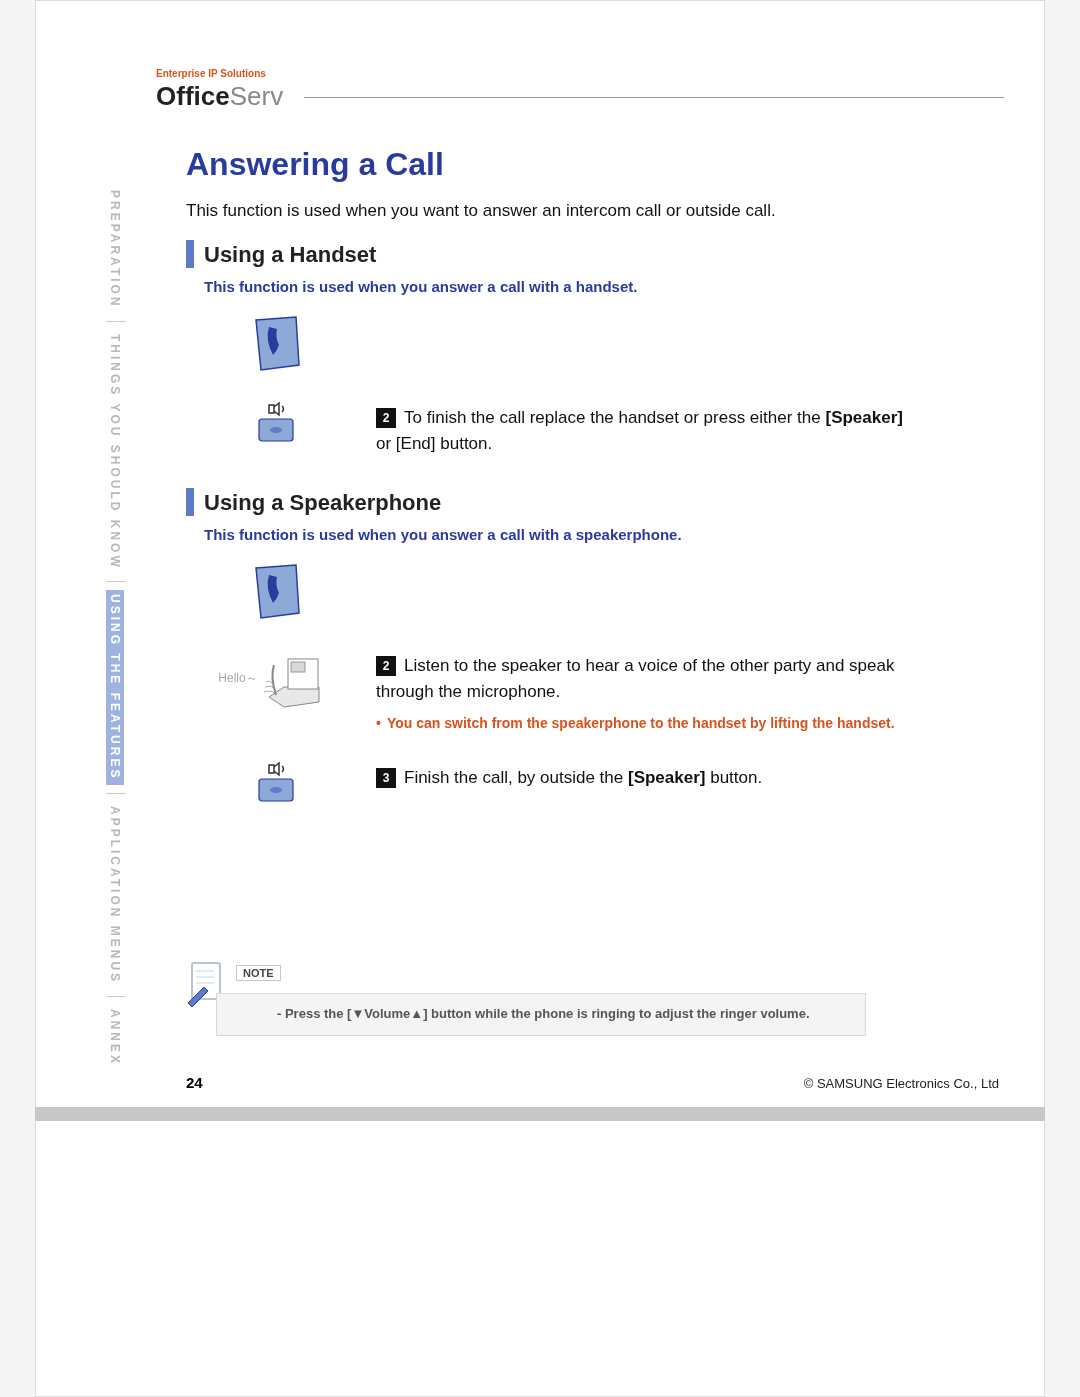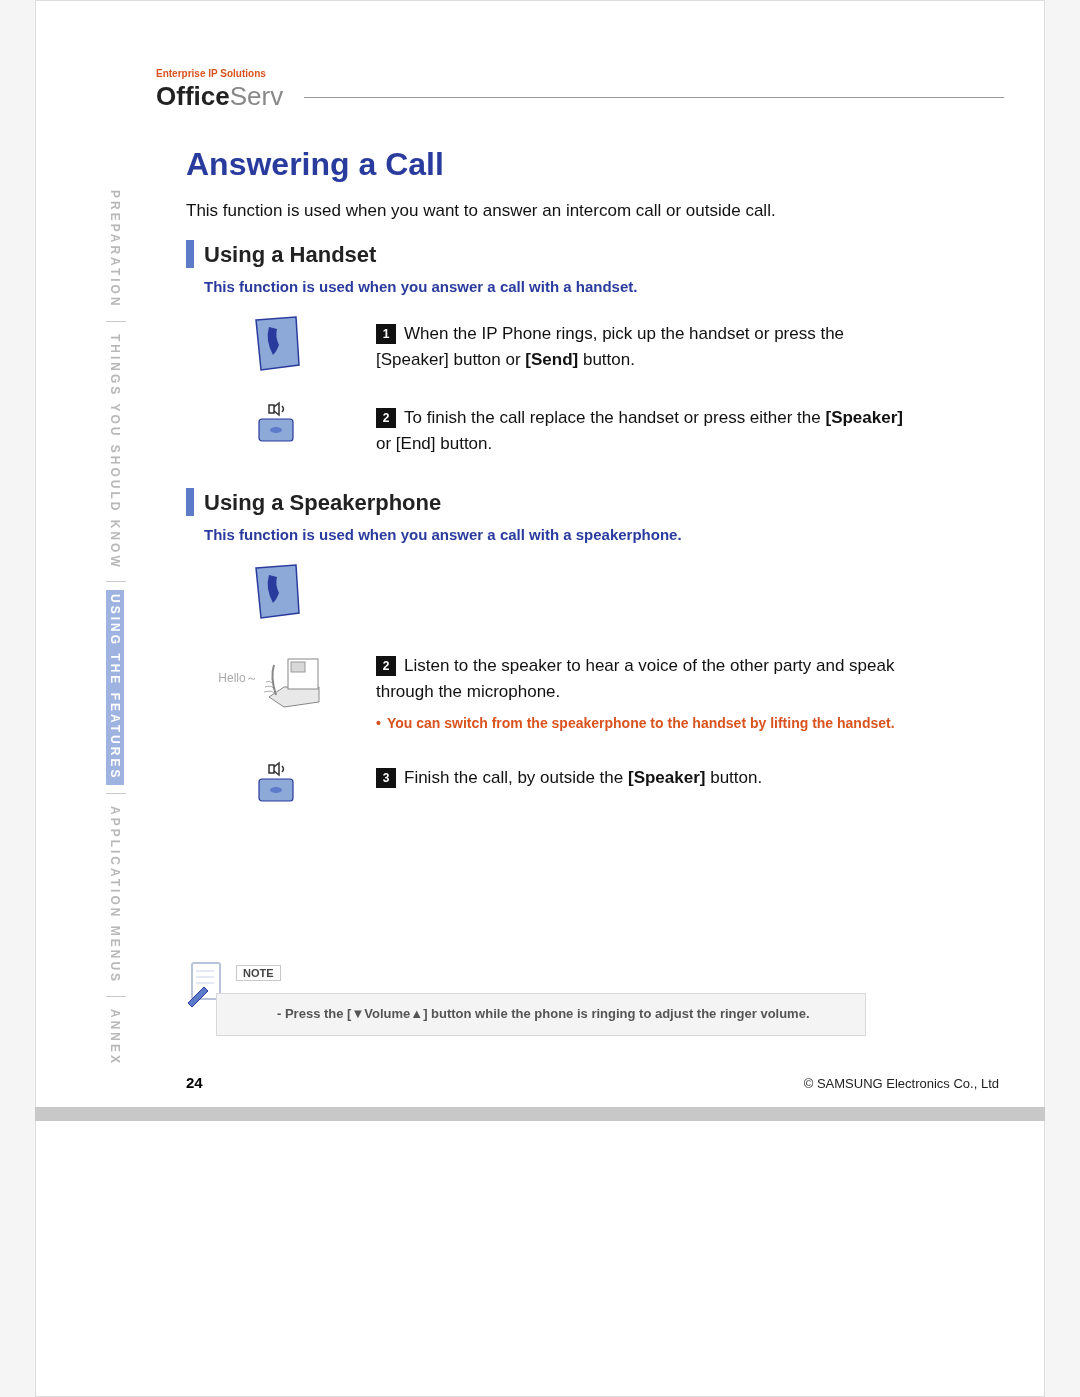--- a/index.html
+++ b/index.html
@@ -252,23 +252,20 @@
     </div>
     <div class="section-desc">This function is used when you answer a call with a handset.</div>
 
     <div class="step-row">
       <div class="icon-col">
         <svg class="handset-svg" width="50" height="60" viewBox="0 0 50 60">
           <path d="M5 5 L45 2 L48 50 L10 55 Z" fill="#8da9d8" stroke="#2a3b9e" stroke-width="1.5"></path>
           <path d="M18 12 Q14 25 22 40 Q26 36 28 30 Q24 22 26 14 Z" fill="#2a3b9e"></path>
         </svg>
       </div>
-      <div class="text-col">
-        <span class="num-badge">1</span><span>When the IP Phone rings, pick up the handset or press the [Speaker] button or </span><span class="bold">[Send]</span><span> button.</span>
-      </div>
     </div>
 
     <div class="step-row">
       <div class="icon-col">
         <svg class="button-svg" width="50" height="50" viewBox="0 0 50 50">
           <rect x="8" y="20" width="34" height="22" rx="3" fill="#8da9d8" stroke="#2a3b9e" stroke-width="1.2"></rect>
           <ellipse cx="25" cy="31" rx="6" ry="3" fill="#5c7bc9"></ellipse>
           <g stroke="#333" stroke-width="1.5" fill="none">
             <rect x="18" y="6" width="5" height="8"></rect>
             <path d="M23 8 L28 4 L28 16 L23 12"></path>

